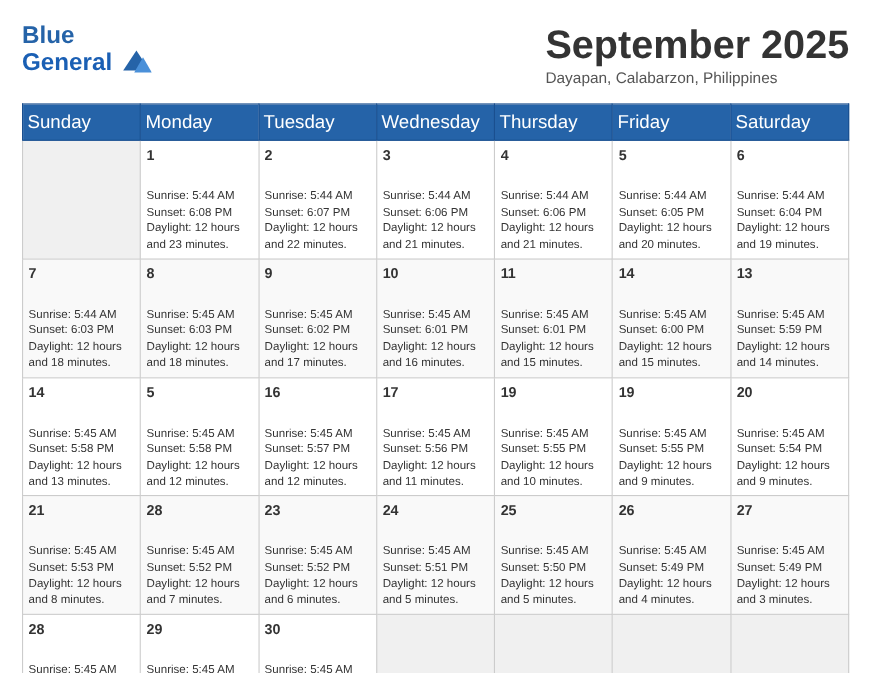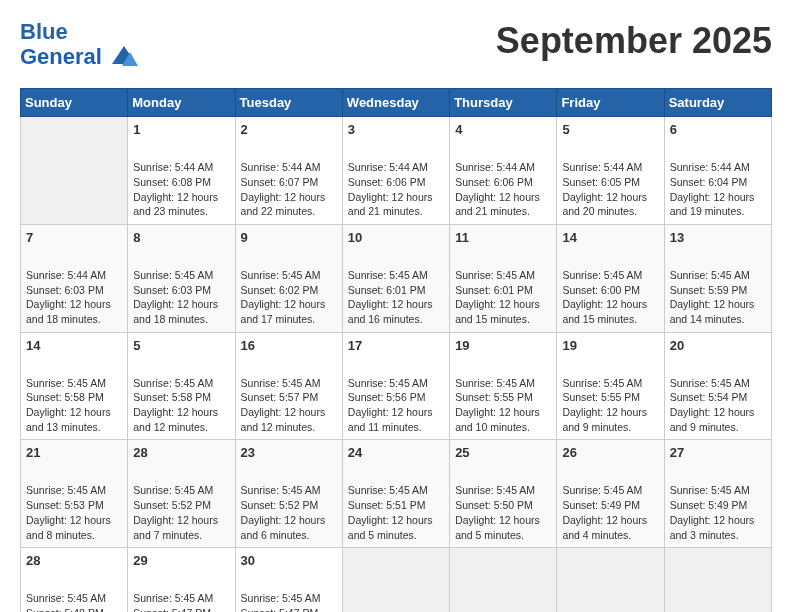--- a/index.html
+++ b/index.html
@@ -49,22 +49,22 @@
     table {
       width: 100%;
       border-collapse: collapse;
       font-size: 11px;
     }
     thead tr th {
       background-color: #2563a8;
       color: #fff;
       padding: 6px 4px;
       text-align: left;
-      font-size: 13px;
-      font-weight: bold;
+      font-size: 17px;
+      font-weight: normal;
       border: 1px solid #1a4f8f;
     }
     tbody tr td {
       vertical-align: top;
       padding: 5px 5px;
       border: 1px solid #ccc;
       background: #fff;
       height: 80px;
       width: 107px;
     }
@@ -99,20 +99,21 @@
         <span>General</span>
         <svg class="logo-icon" viewBox="0 0 28 28" style="display:inline-block;vertical-align:middle;">
           <polygon points="14,2 26,20 2,20" fill="#2563a8"></polygon>
           <polygon points="20,8 28,22 12,22" fill="#4a90d9"></polygon>
         </svg>
       </div>
     </div>
   </div>
   <div class="title-block">
     <div class="month-title">September 2025</div>
+    <div class="subtitle">Dayapan, Calabarzon, Philippines</div>
   </div>
 </div>
 
 <table>
   <thead>
     <tr>
     <th>Sunday</th>
         <th>Monday</th>
         <th>Tuesday</th>
         <th>Wednesday</th>

